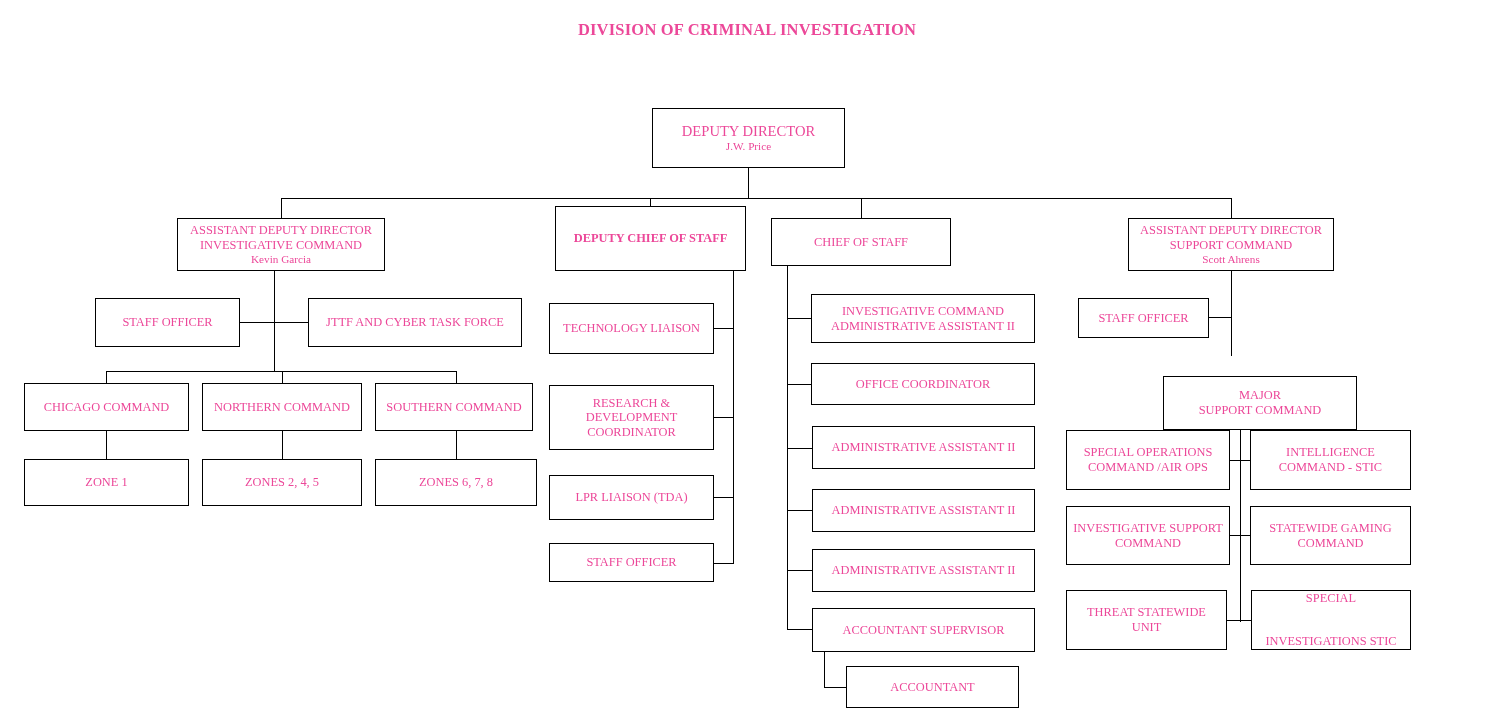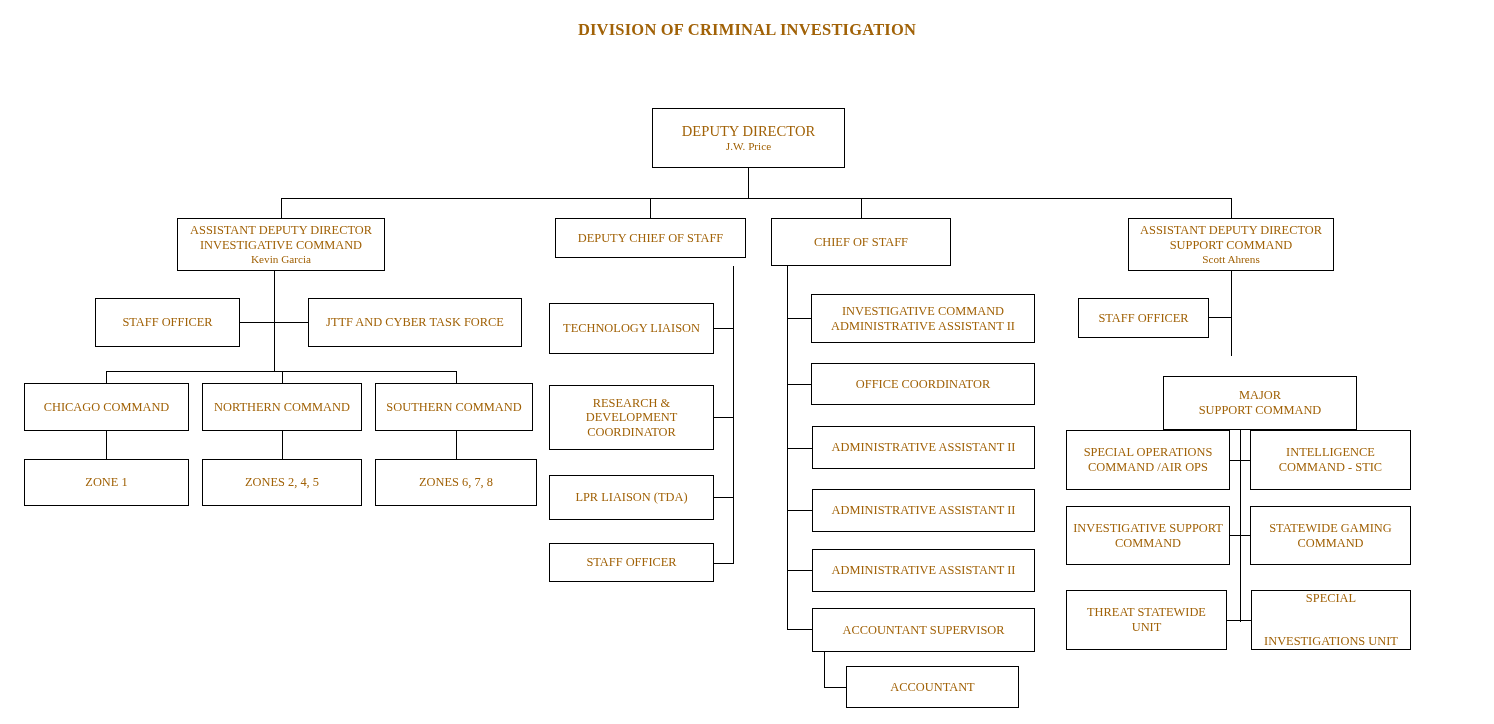--- a/index.html
+++ b/index.html
@@ -7,21 +7,21 @@
     margin: 0;
     padding: 0;
     background: #ffffff;
   }
   #canvas {
     position: relative;
     width: 1494px;
     height: 724px;
     background: #ffffff;
     font-family: "Liberation Serif", "DejaVu Serif", serif;
-    color: #a16207;
+    color: #ec4899;
     overflow: hidden;
   }
   #chart-title {
     position: absolute;
     left: 0;
     top: 20px;
     width: 1494px;
     text-align: center;
     font-size: 16.5px;
     font-weight: bold;
@@ -106,21 +106,21 @@
     <span class="ln">DEPUTY DIRECTOR</span>
     <span class="ln sub">J.W. Price</span>
   </div>
 
   <div class="node" style="left:177px; top:218px; width:208px; height:53px;">
     <span class="ln">ASSISTANT DEPUTY DIRECTOR</span>
     <span class="ln">INVESTIGATIVE COMMAND</span>
     <span class="ln sub">Kevin Garcia</span>
   </div>
 
-  <div class="node" style="left:555px; top:218px; width:191px; height:40px;">
+  <div class="node" style="left:555px; top:206px; width:191px; height:65px;font-weight:bold;">
     <span class="ln">DEPUTY CHIEF OF STAFF</span>
   </div>
 
   <div class="node" style="left:771px; top:218px; width:180px; height:48px;">
     <span class="ln">CHIEF OF STAFF</span>
   </div>
 
   <div class="node" style="left:1128px; top:218px; width:206px; height:53px;">
     <span class="ln">ASSISTANT DEPUTY DIRECTOR</span>
     <span class="ln">SUPPORT COMMAND</span>
@@ -235,16 +235,16 @@
     <span class="ln">COMMAND</span>
   </div>
 
   <div class="node" style="left:1066px; top:590px; width:161px; height:60px;">
     <span class="ln">THREAT STATEWIDE</span>
     <span class="ln">UNIT</span>
   </div>
 
   <div class="node" style="left:1251px; top:590px; width:160px; height:60px;justify-content:space-between;">
     <span class="ln">SPECIAL</span>
-    <span class="ln">INVESTIGATIONS UNIT</span>
+    <span class="ln">INVESTIGATIONS STIC</span>
   </div>
 
 </div>
 
 </body></html>

